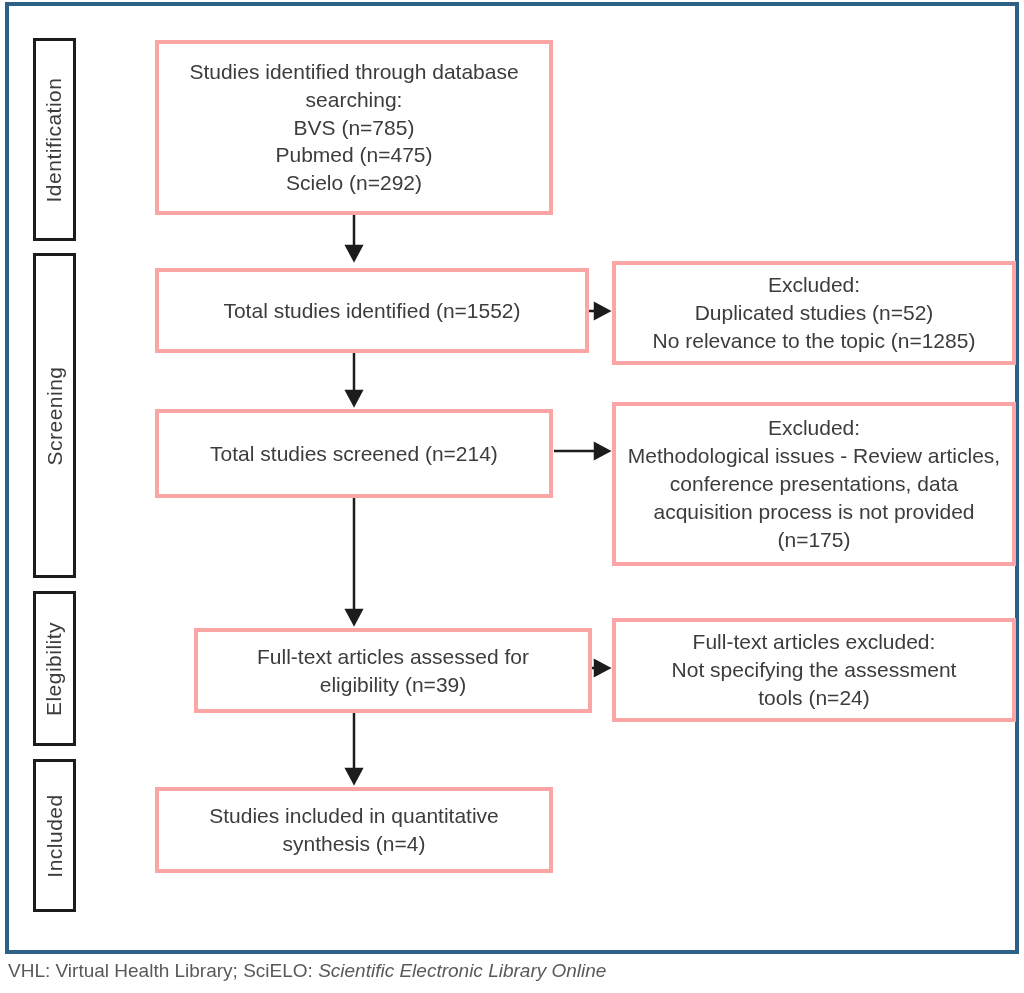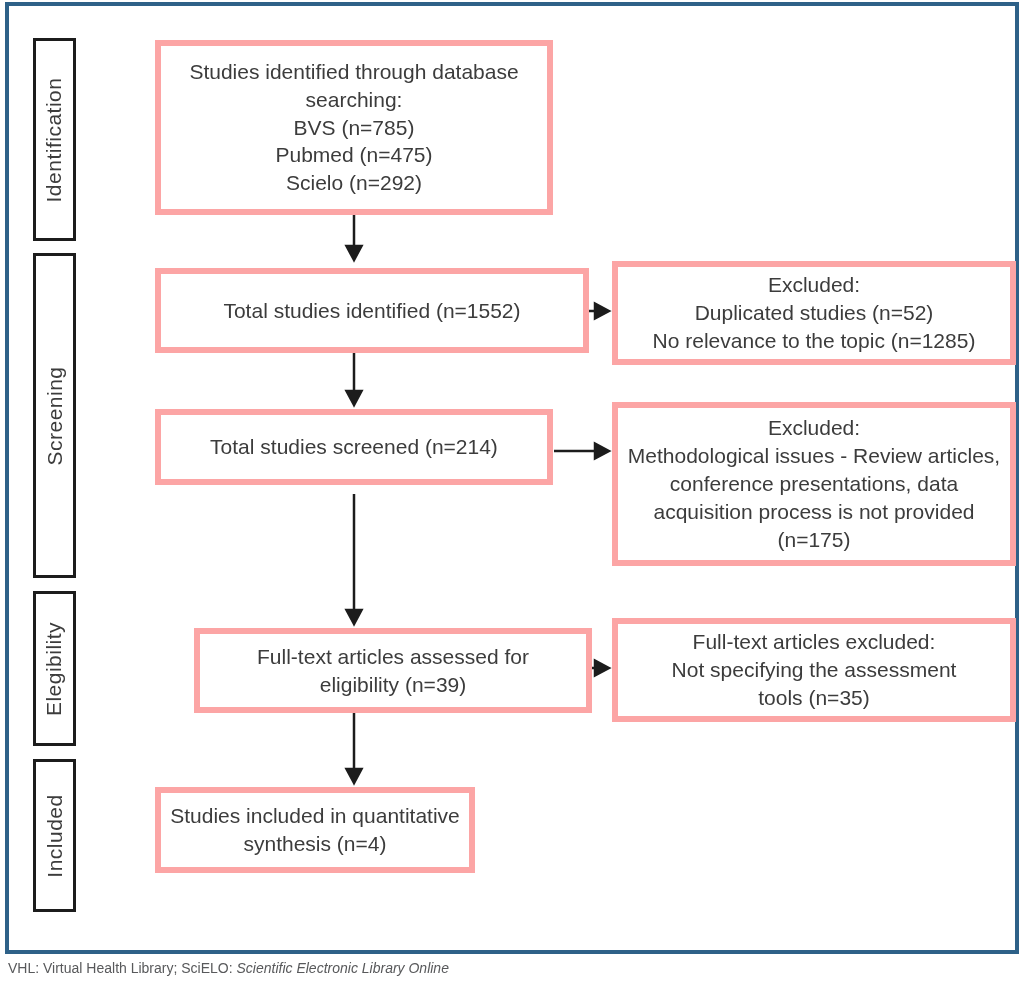--- a/index.html
+++ b/index.html
@@ -18,21 +18,21 @@
     background: #ffffff;
   }
   .arrow-layer {
     position: absolute;
     left: 0; top: 0;
     width: 1024px; height: 956px;
     pointer-events: none;
   }
   .node {
     position: absolute;
-    border: 6px solid #fca5a5;
+    border: 4px solid #fca5a5;
     background: #ffffff;
     display: flex;
     align-items: center;
     justify-content: center;
     text-align: center;
     white-space: pre-line;
     font-size: 21px;
     line-height: 1.33;
     color: #3c3c3c;
     padding: 4px 6px;
@@ -48,36 +48,36 @@
   }
   .stage span {
     transform: rotate(-90deg);
     white-space: nowrap;
     font-size: 21px;
     letter-spacing: 0.5px;
   }
   
   .box-identified-sources { left: 155px; top: 40px;  width: 398px; height: 175px; }
   .box-total-identified   { left: 155px; top: 268px; width: 434px; height: 85px;  }
-  .box-total-screened     { left: 155px; top: 409px; width: 398px; height: 76px;  }
+  .box-total-screened     { left: 155px; top: 409px; width: 398px; height: 89px;  }
   .box-fulltext-assessed  { left: 155px; top: 628px; width: 398px; height: 85px; margin-left: 39px;  }
-  .box-included-synthesis { left: 155px; top: 787px; width: 320px; height: 86px;  }
+  .box-included-synthesis { left: 155px; top: 787px; width: 398px; height: 86px;  }
   
   .box-excluded-1 { left: 612px; top: 261px; width: 404px; height: 104px; }
   .box-excluded-2 { left: 612px; top: 402px; width: 404px; height: 164px; }
   .box-excluded-3 { left: 612px; top: 618px; width: 404px; height: 104px; }
   
   .stage-identification { left: 33px; top: 38px;  width: 43px; height: 203px; }
   .stage-screening      { left: 33px; top: 253px; width: 43px; height: 325px; }
   .stage-elegibility    { left: 33px; top: 591px; width: 43px; height: 155px; }
   .stage-included       { left: 33px; top: 759px; width: 43px; height: 153px; }
   .caption {
     position: absolute;
     left: 8px; top: 960px;
-    font-size: 14px;
+    font-size: 19px;
     color: #58595b;
     white-space: nowrap;
   }
   .caption .it { font-style: italic; }
 </style>
 </head>
 <body>
 
 <div class="frame"></div>
 
@@ -130,17 +130,17 @@
 <div class="node box-excluded-1">Excluded:
 Duplicated studies (n=52)
 No relevance to the topic (n=1285)</div>
 <div class="node box-excluded-2">Excluded:
 Methodological issues - Review articles,
 conference presentations, data
 acquisition process is not provided
 (n=175)</div>
 <div class="node box-excluded-3">Full-text articles excluded:
 Not specifying the assessment
-tools (n=35)</div>
+tools (n=24)</div>
 
 <div class="caption">
   <span>VHL: Virtual Health Library; SciELO: </span><span class="it">Scientific Electronic Library Online</span>
 </div>
 
 </body></html>

